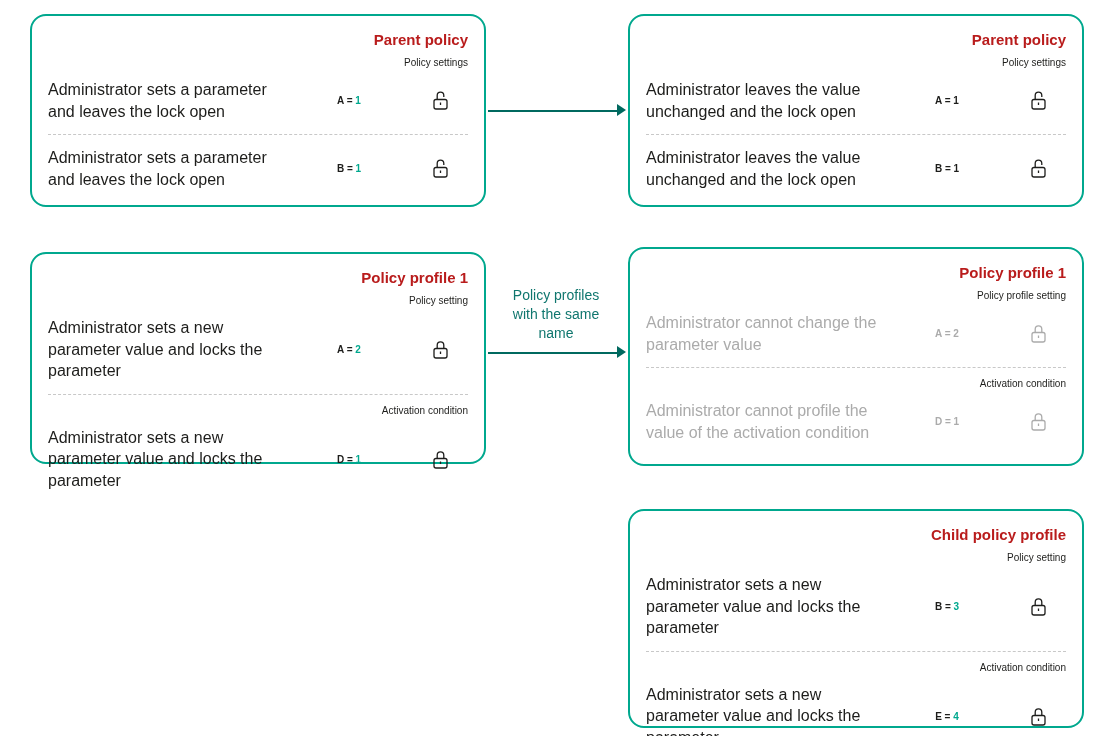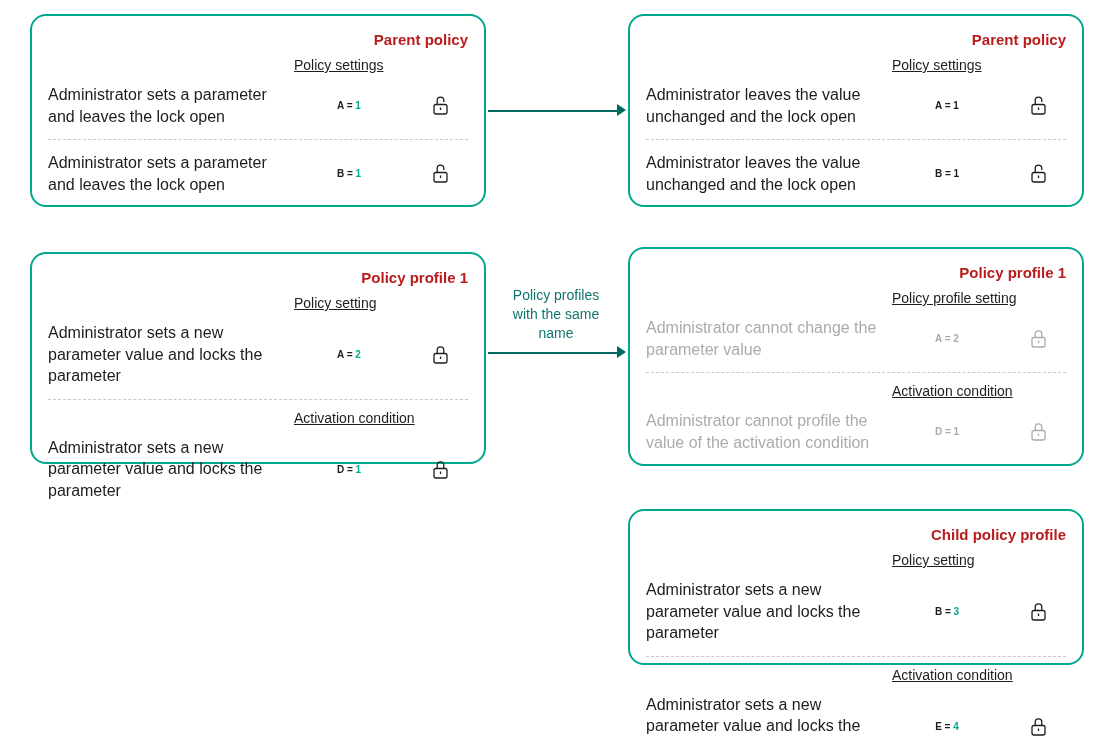--- a/index.html
+++ b/index.html
@@ -10,42 +10,41 @@
     border:2px solid #00a88e;
     border-radius:16px;
     background:#fff;
     box-sizing:border-box;
     padding:10px 16px 12px 16px;
   }
   .box1 { left:30px;  top:14px;  width:456px; height:193px; }
   .box2 { left:628px; top:14px;  width:456px; height:193px; }
   .box3 { left:30px;  top:252px; width:456px; height:212px; }
   .box4 { left:628px; top:247px; width:456px; height:219px; }
-  .box5 { left:628px; top:509px; width:456px; height:156px; }
+  .box5 { left:628px; top:509px; width:456px; height:219px; }
 
   .box-title {
     text-align:right;
     font-weight:bold;
     font-size:15px;
     color:#b91c1c;
     padding:5px 0 4px 0;
   }
   .grid {
     display:grid;
     grid-template-columns: 1fr 110px 56px;
     column-gap:8px;
     align-items:center;
   }
   .section-label {
     grid-column: 2 / 4;
-    text-align:left;
-    font-size:14px;
+    text-align:right;
+    font-size:10px;
     color:#1d1d1b;
     padding:5px 0 4px 0;
-    text-decoration:underline;
   }
   .desc {
     font-size:16px;
     color:#1d1d1b;
     line-height:1.35;
     padding:7px 0;
   }
   .value {
     font-weight:bold;
     font-size:10px;

